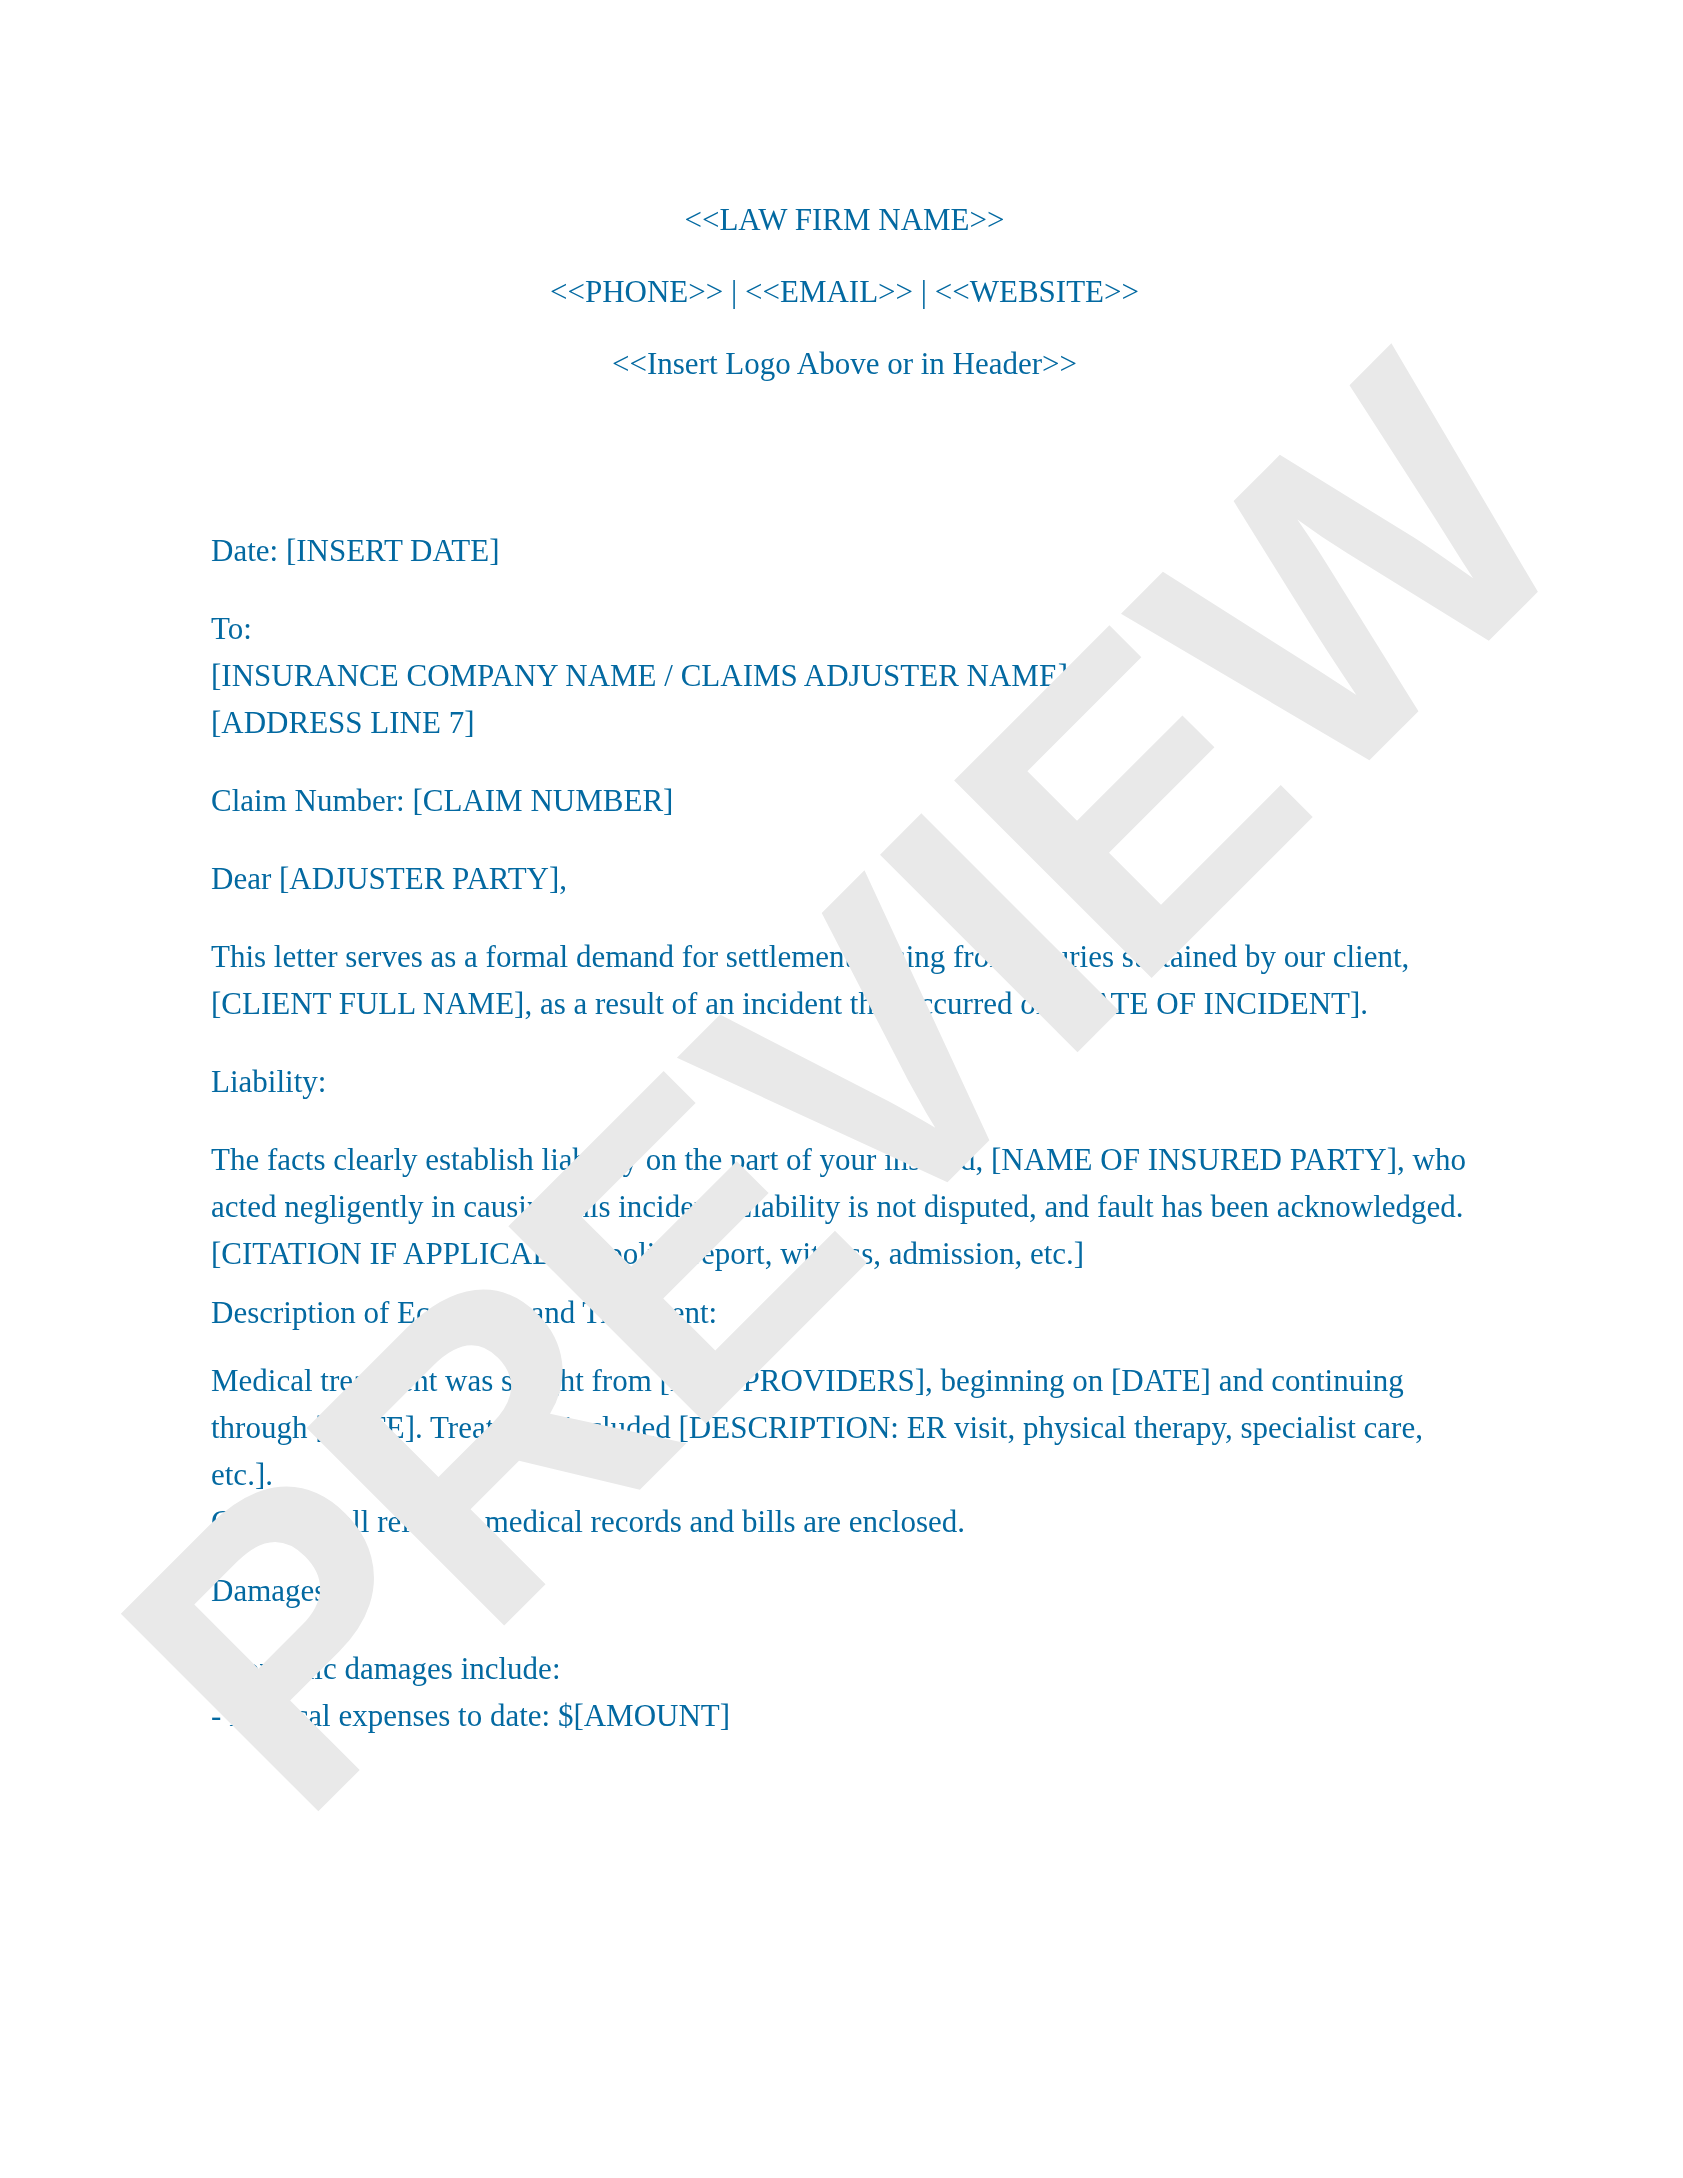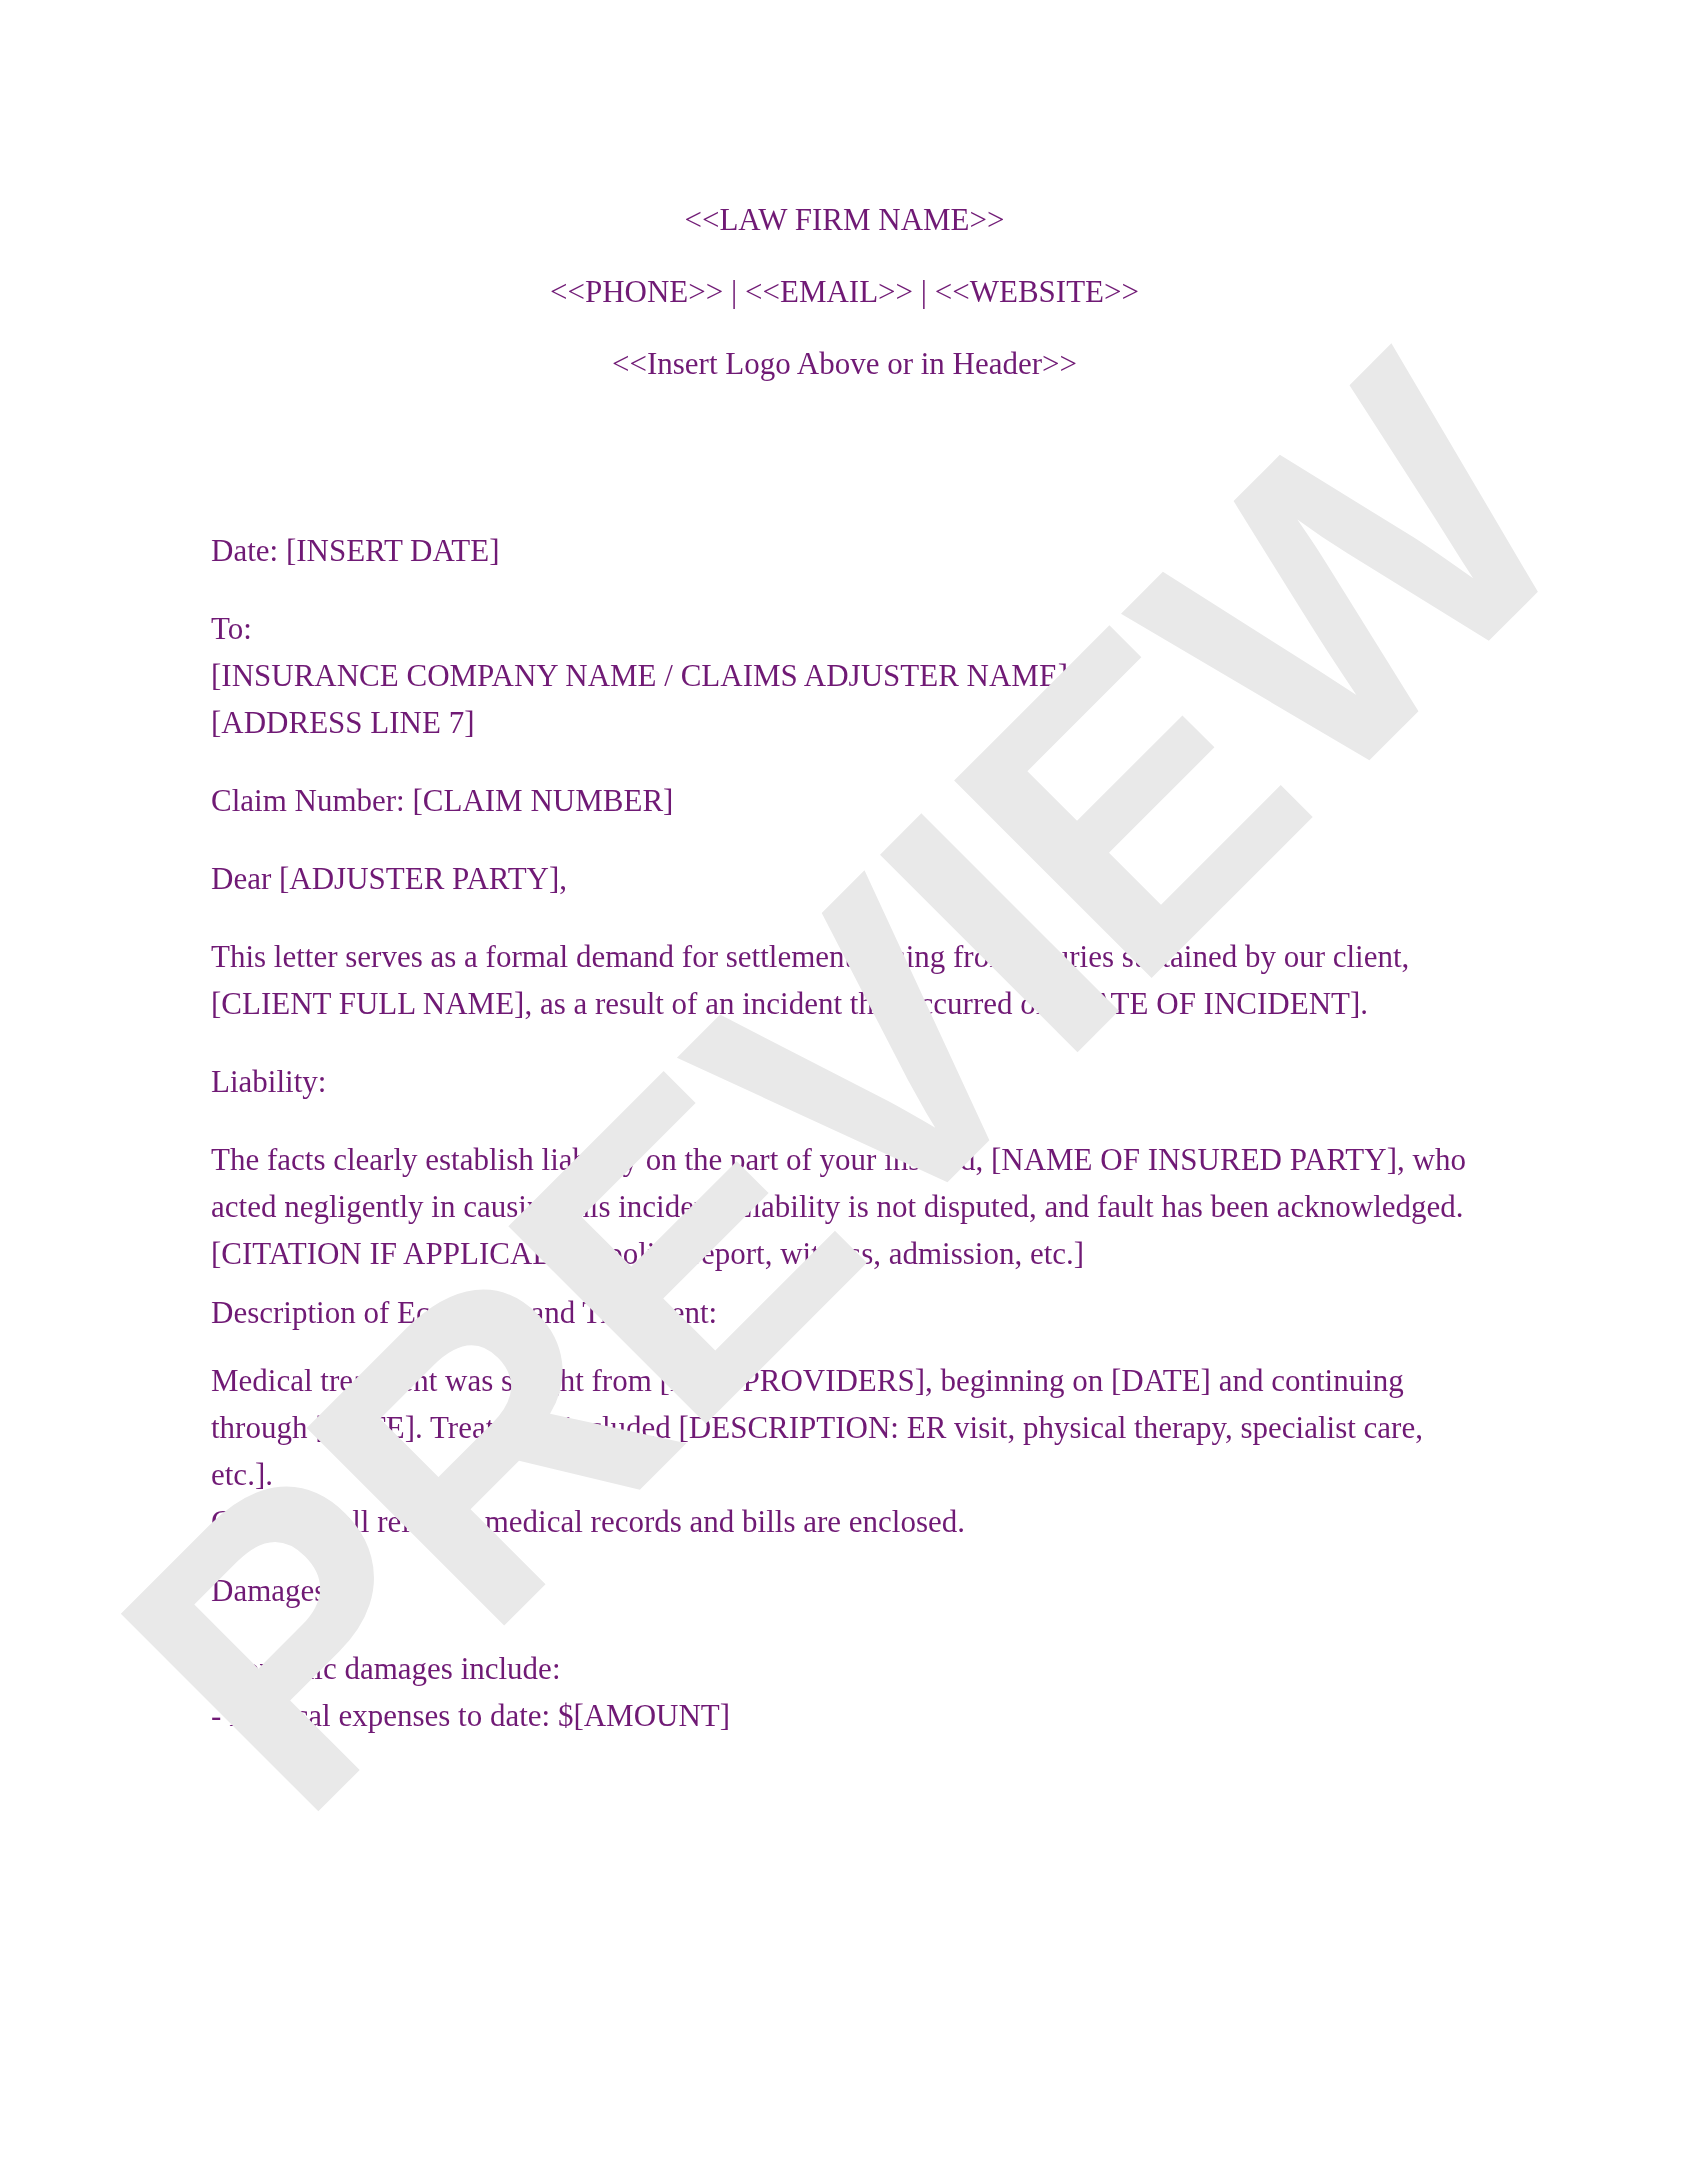--- a/index.html
+++ b/index.html
@@ -10,21 +10,21 @@
     overflow:hidden;
   }
   .textlayer{
     position:absolute;
     left:211px;top:0;
     width:1267px;
     z-index:1;
     font-family:"Liberation Serif","DejaVu Serif",serif;
     font-size:31px;
     line-height:47px;
-    color:#701a75;
+    color:#0369a1;
   }
   .header{
     text-align:center;
     margin-top:196px;
     margin-bottom:140px;
   }
   .header .hline{margin-bottom:25px;}
   .header .hline:last-child{margin-bottom:0;}
   .block{margin:0 0 31px 0;}
   .block.tight{margin-bottom:12px;}

